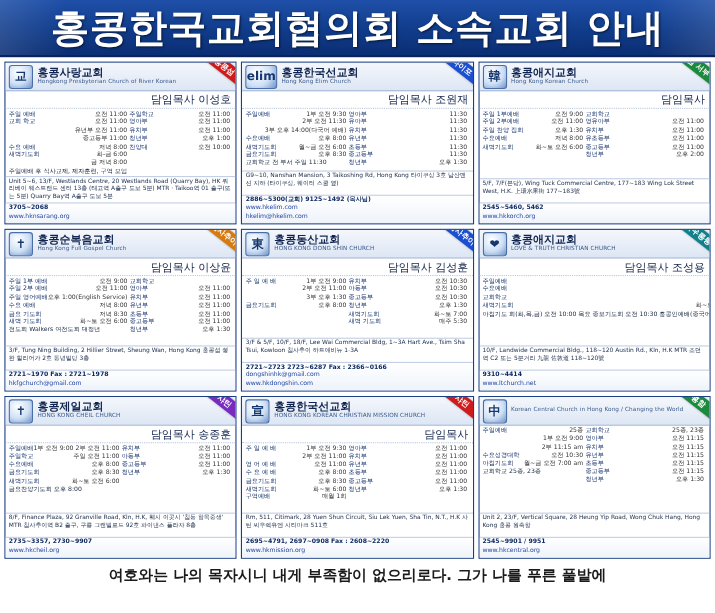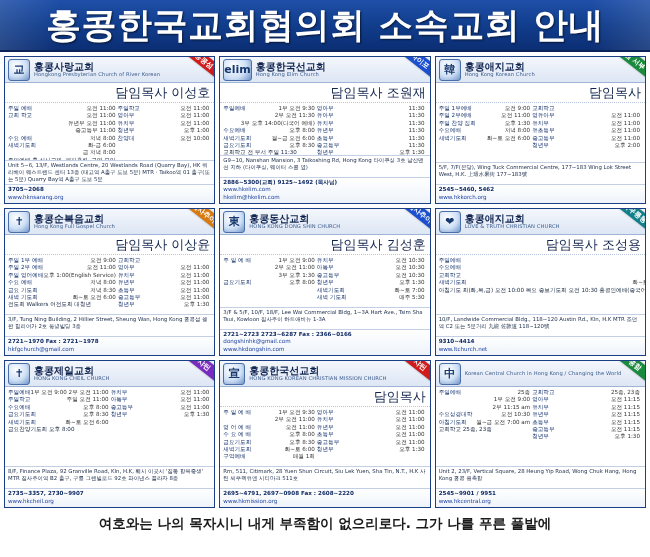--- a/index.html
+++ b/index.html
@@ -81,21 +81,21 @@
     text-align: center;
     box-shadow: 0 0 2px rgba(0,0,0,.4);
   }
   .ribbon.blue { background:#1b4fcf; }
   .ribbon.green { background:#1a8a3c; }
   .ribbon.orange { background:#d77a10; }
   .ribbon.purple { background:#7a2bbf; }
   .ribbon.teal { background:#11808a; }
 
   .pastor {
-    font-size: 13px; color:#12244d; text-align:right;
+    font-size: 10px; color:#12244d; text-align:right;
     padding: 1px 4px 0 0;
     border-bottom: 1px dotted #b9c6de;
   }
   .body {
     flex: 1;
     display: flex;
     padding: 2px 3px;
     font-size: 5.6px;
     color: #16263f;
     line-height: 1.32;
@@ -577,20 +577,24 @@
     </div>
     <div class="card">
     <div class="card-head">
       <div class="logo">✝</div>
       <div class="names">
         <div class="kname">홍콩제일교회</div>
         <div class="ename">HONG KONG CHEIL CHURCH</div>
       </div>
       <div class="ribbon purple">샤틴</div>
     </div>
+    <div class="pastor">
+      <span>담임목사</span>
+      <span>송종훈</span>
+    </div>
     <div class="body">
       <div class="col narrow">
         <div class="row">
        <span class="l">주일예배</span>
        <span class="r">1부 오전 9:00   2부 오전 11:00</span>
      </div>
           <div class="row">
        <span class="l"></span>
        <span class="r"></span>
      </div>

